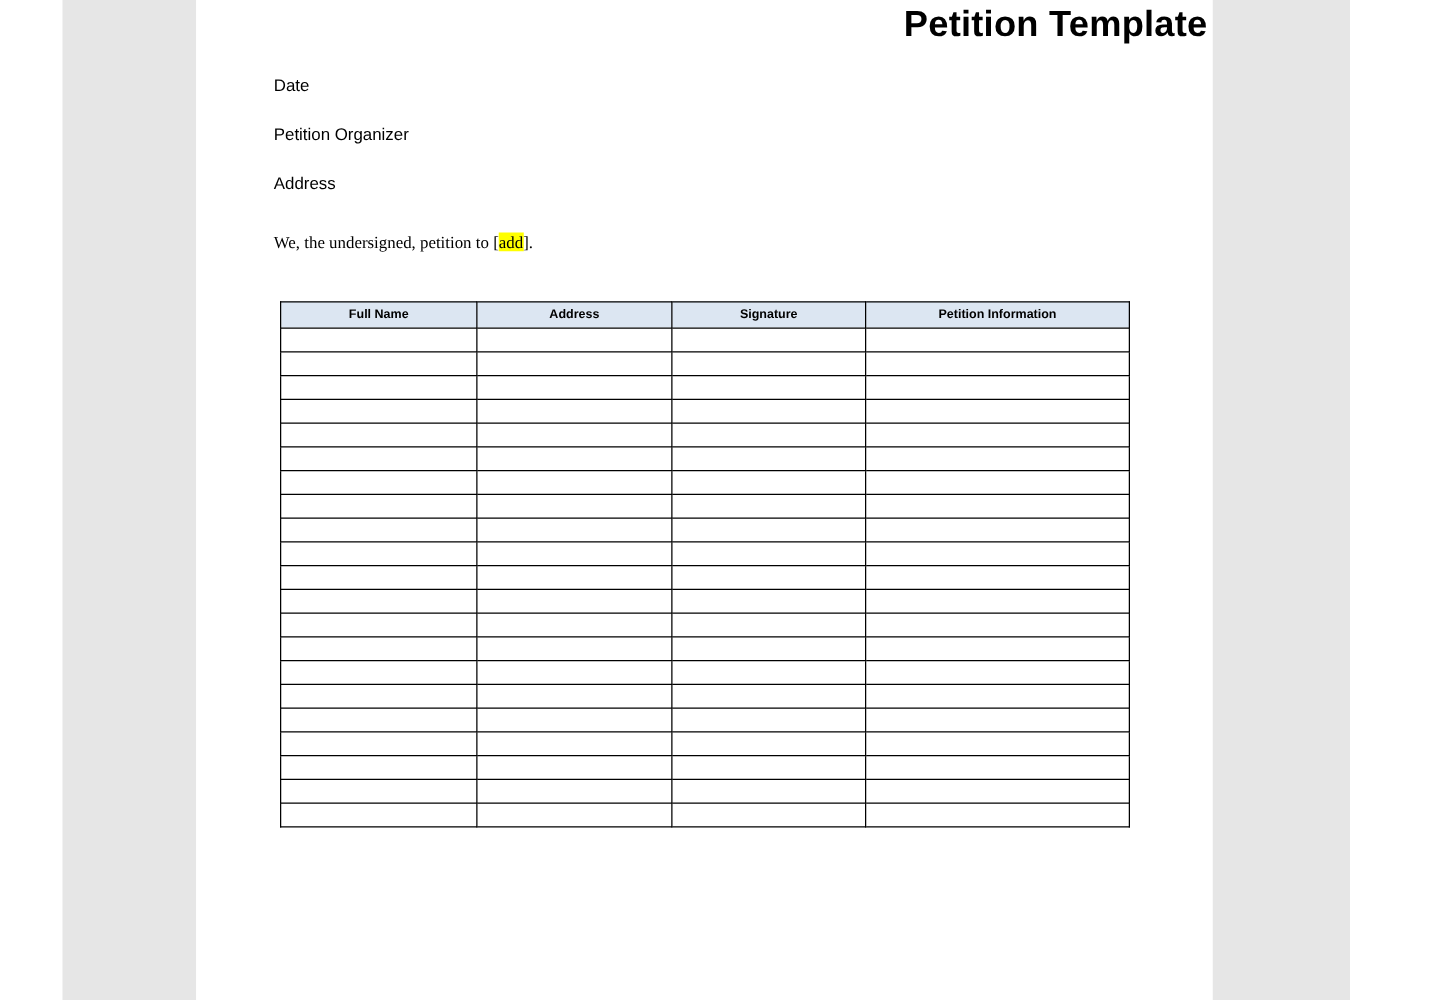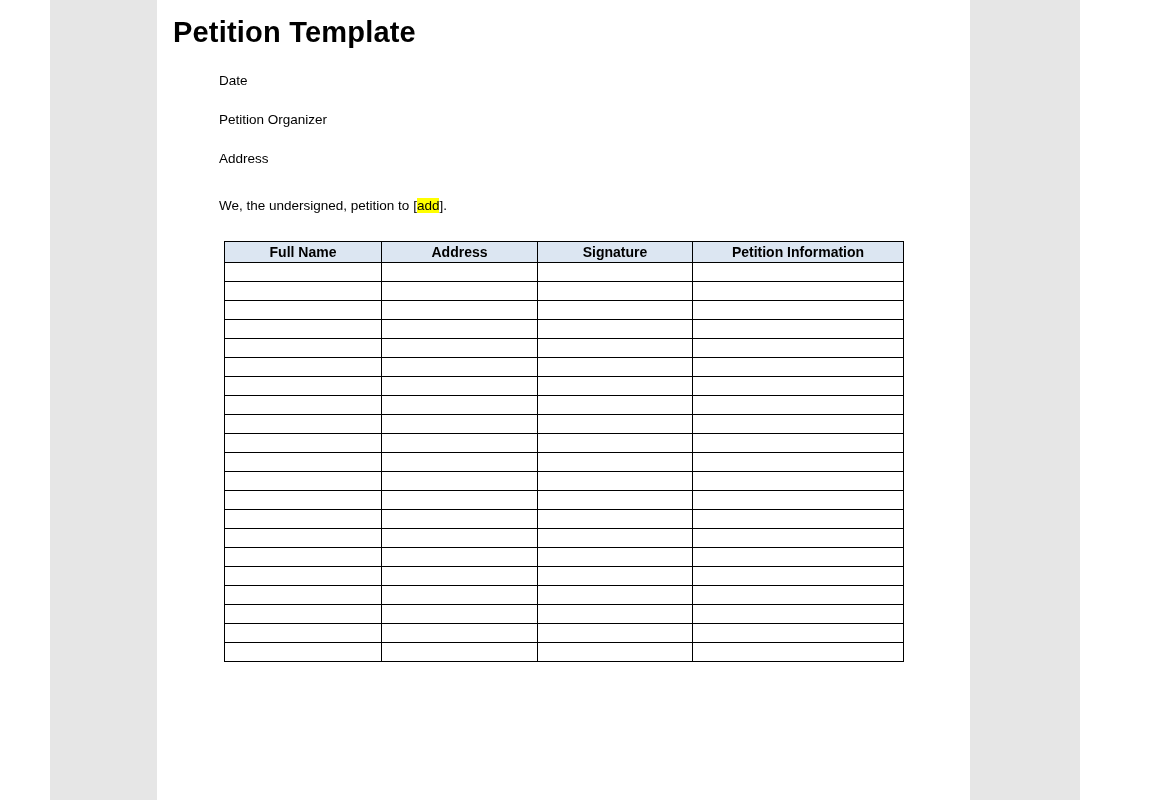--- a/index.html
+++ b/index.html
@@ -36,43 +36,44 @@
   }
   .page {
     position: absolute;
     top: 0;
     left: 157px;
     width: 813px;
     height: 800px;
     background: #ffffff;
   }
   .doc-title {
-    margin: 16px;
-    text-align: left;
+    margin: 4px;
+    text-align: right;
     font-size: 29px;
     font-weight: bold;
     color: #000000;
     letter-spacing: 0.2px;
   }
   .fields {
     margin-top: 24px;
     padding-left: 62px;
   }
   .field-line {
     font-size: 13.5px;
     color: #000000;
     margin-bottom: 23px;
     line-height: 1.2;
   }
   .statement {
     font-size: 13.5px;
     color: #000000;
     margin-top: 30px;
-    margin-bottom: 0;
+    margin-bottom: 12px;
     line-height: 1.2;
+    font-family: Liberation Serif, serif;
   }
   .highlight {
     background: #ffff00;
   }
   .table-wrap {
     padding-left: 67px;
     padding-top: 27px;
   }
   table.petition-table {
     border-collapse: collapse;
@@ -80,21 +81,21 @@
     table-layout: fixed;
   }
   table.petition-table th,
   table.petition-table td {
     border: 1px solid #000000;
     height: 18px;
     padding: 0;
   }
   table.petition-table th {
     background: #dce6f2;
-    font-size: 14px;
+    font-size: 10px;
     font-weight: bold;
     text-align: center;
     height: 20px;
     color: #000000;
   }
   col.c-name { width: 157px; }
   col.c-address { width: 156px; }
   col.c-signature { width: 155px; }
   col.c-contact { width: 211px; }
 </style>

